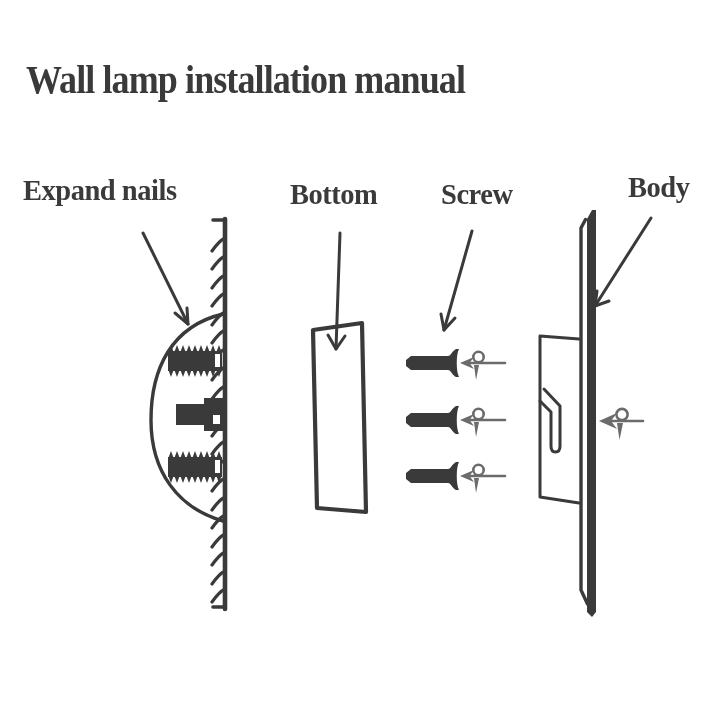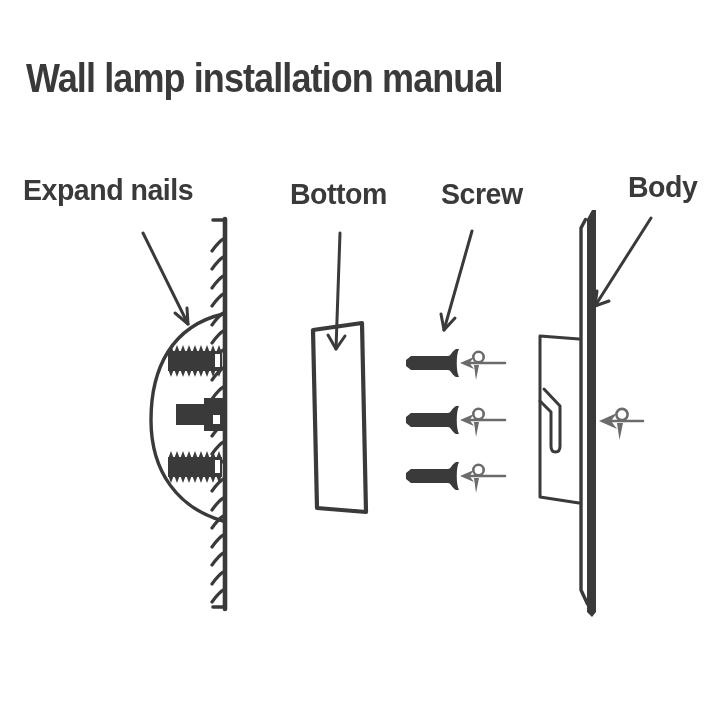--- a/index.html
+++ b/index.html
@@ -6,21 +6,21 @@
   :root{
     --ink:#3a3a3a;
     --light-ink:#6b6b6b;
     --bg:#ffffff;
   }
   .stage{
     position:relative;
     width:720px;height:648px;
     background:var(--bg);
     overflow:hidden;
-    font-family:Liberation Sans, sans-serif;
+    font-family:Liberation Serif, serif;
   }
   .title{
     position:absolute;left:26px;top:56px;
     font-size:40px;font-weight:700;color:var(--ink);
     letter-spacing:-1px;white-space:nowrap;
     transform:scaleX(0.9);transform-origin:left top;
   }
   .part-label{
     position:absolute;
     font-size:30px;font-weight:700;color:var(--ink);

